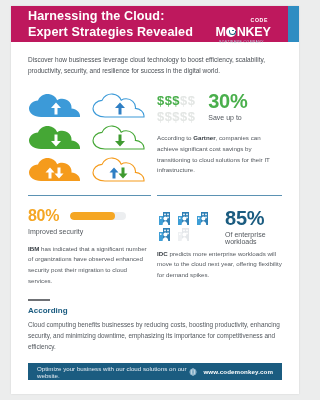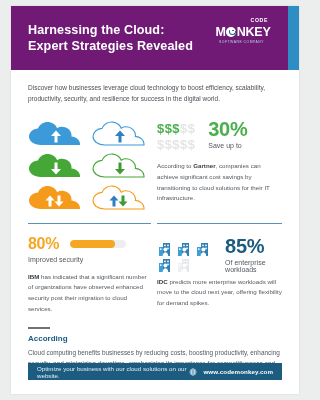--- a/index.html
+++ b/index.html
@@ -21,22 +21,22 @@
     width: 288px;
     height: 388px;
     background: #ffffff;
     box-shadow: 0 0 2px rgba(0,0,0,0.10);
     overflow: hidden;
   }
 
   
   .header {
     position: relative;
-    height: 64px;
-    background: #701a75;
+    height: 36px;
+    background: #be185d;
     display: flex;
     align-items: center;
     padding: 0 12px 0 17px;
     box-sizing: border-box;
   }
   .header-accent {
     position: absolute;
     right: 0;
     top: 0;
     width: 11px;
@@ -224,21 +224,21 @@
     border-radius: 4px;
     background: #f5a623;
   }
   .label-under {
     font-size: 7px;
     color: #53585e;
     margin-top: 4px;
   }
 
   
-  .bld-block { display: flex; align-items: flex-end; }
+  .bld-block { display: flex; align-items: center; }
   .bld-grid {
     display: grid;
     grid-template-columns: repeat(3, 17px);
     grid-gap: 1px 2px;
     margin-top: 1px;
   }
   .bld svg { display: block; }
   .stat-big-blue {
     font-size: 20px;
     font-weight: bold;

